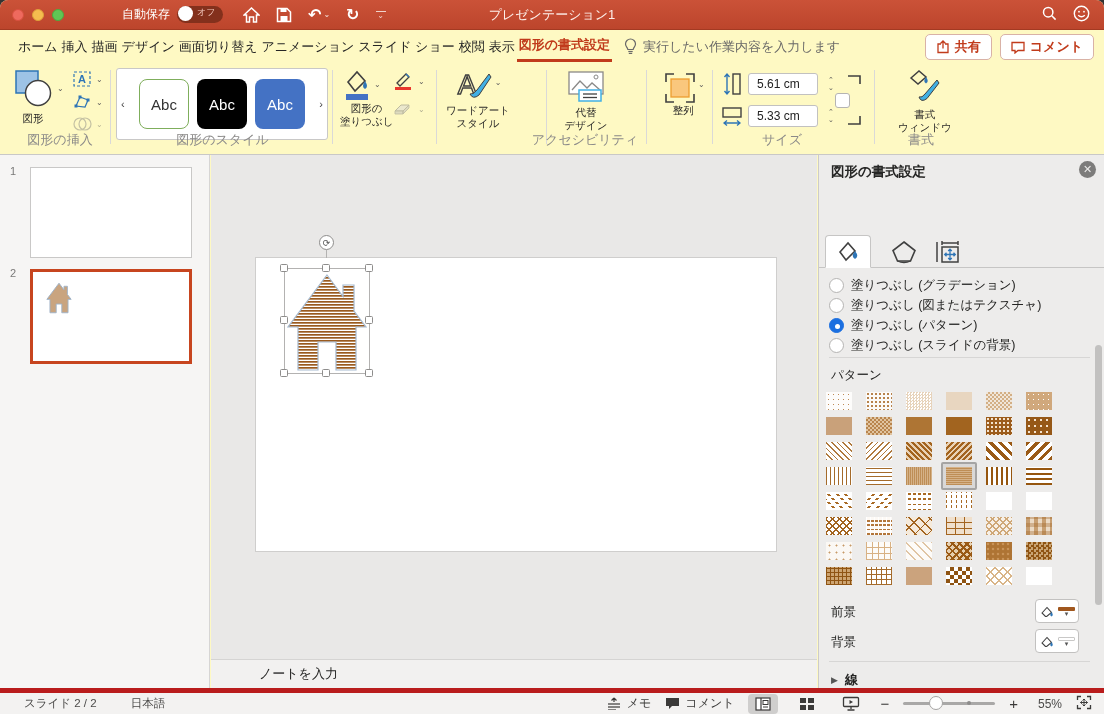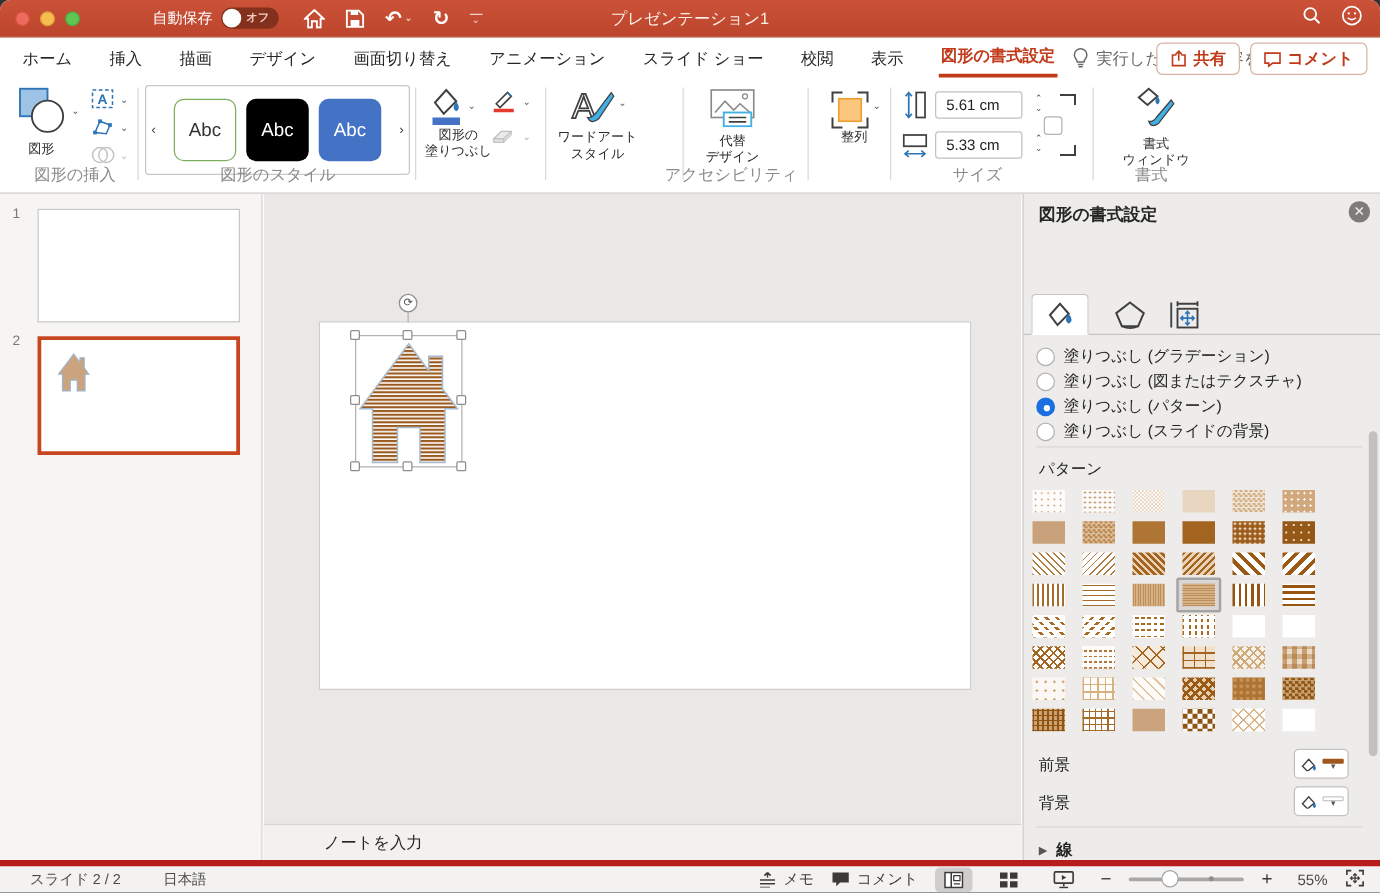--- a/index.html
+++ b/index.html
@@ -1,38 +1,38 @@
 <!DOCTYPE html>
 <html><head>
 <meta charset="utf-8">
 <style>
   html,body{margin:0;padding:0;background:#333;}
   *{box-sizing:border-box;font-family:"Liberation Sans","DejaVu Sans",sans-serif;}
-  #app{position:relative;width:1104px;height:714px;background:#ffffff;overflow:hidden;border-radius:8px 8px 0 0;}
+  #app{position:relative;width:1104px;height:714px;background:#fef9c3;overflow:hidden;border-radius:8px 8px 0 0;}
 
   
   #titlebar{position:absolute;left:0;top:0;width:1104px;height:30px;
     background:linear-gradient(#CB5238,#BC452C);border-bottom:1px solid #A33A22;
     display:flex;align-items:center;color:#fff;}
   .tl{width:12px;height:12px;border-radius:50%;margin-left:8px;}
   .tl.red{background:#EE6A5E;border:1px solid #D8503F;margin-left:12px;}
   .tl.yellow{background:#F5BD4F;border:1px solid #DFA13A;}
   .tl.green{background:#61C554;border:1px solid #4DA83F;}
   #autosave{display:flex;align-items:center;margin-left:58px;gap:7px;font-size:12px;}
-  #autosave .pill{width:46px;height:17px;border-radius:9px;background:#83301C;display:flex;align-items:center;position:relative;font-weight:bold;}
+  #autosave .pill{width:46px;height:17px;border-radius:9px;background:#83301C;display:flex;align-items:flex-start;position:relative;}
   #autosave .knob{width:15px;height:15px;border-radius:50%;background:#fff;margin-left:1px;}
   #autosave .state{font-size:9px;color:#F4C9BE;margin-left:4px;}
   .tb-ico{margin-left:16px;display:flex;align-items:center;color:#fff;}
   .tb-caret{font-size:8px;margin-left:2px;color:#F0D3CB;}
   #tb-title{position:absolute;left:0;right:0;text-align:center;font-size:13px;color:#FDEFEA;pointer-events:none;}
   #tb-right{position:absolute;right:14px;top:0;height:30px;display:flex;align-items:center;gap:16px;}
 
   
   #tabbar{position:absolute;left:0;top:31px;width:1104px;height:31px;display:flex;align-items:center;}
-  .tab{font-size:13px;color:#262625;margin-left:26px;padding:5px 2px;cursor:default;white-space:nowrap;}
+  .tab{font-size:13px;color:#262625;padding:5px 2px;cursor:default;white-space:nowrap;}
   .tab:first-child{margin-left:16px;}
   .tab.active{color:#C13B1B;font-weight:bold;border-bottom:3px solid #C13B1B;}
   #tellme{display:flex;align-items:center;gap:6px;margin-left:12px;color:#6A6968;font-size:13px;}
   #tab-actions{position:absolute;right:10px;top:3px;display:flex;gap:8px;}
   .pill-btn{display:flex;align-items:center;gap:5px;border:1px solid #D9B2A6;background:#fff;border-radius:5px;
     padding:3px 10px;color:#C13B1B;font-size:13px;font-weight:bold;}
 
   
   #ribbon{position:absolute;left:0;top:62px;width:1104px;height:93px;border-bottom:1px solid #C9C8C7;}
   .rsep{position:absolute;top:8px;height:135px;width:1px;background:#DAD9D8;top:8px;height:74px;}

